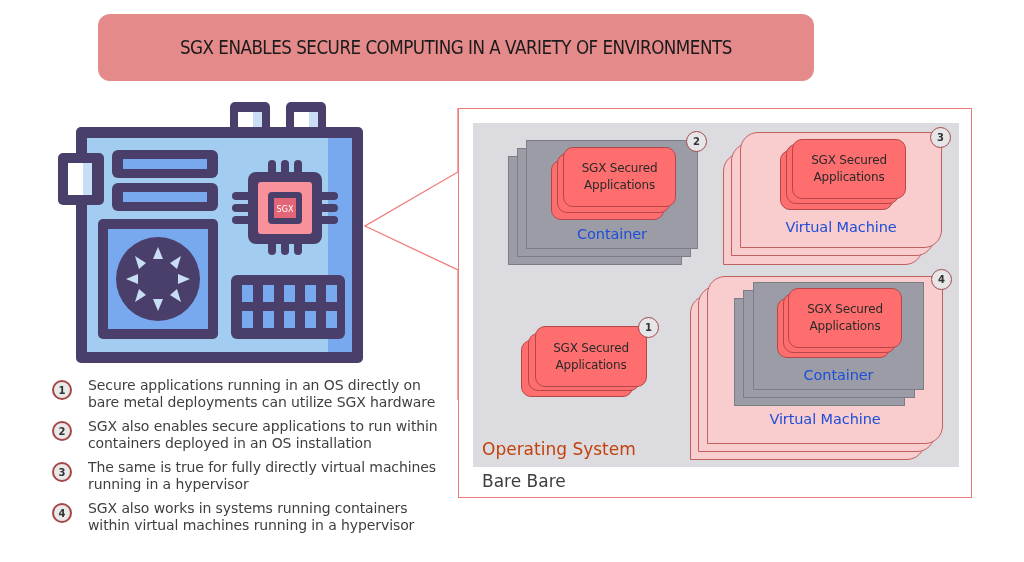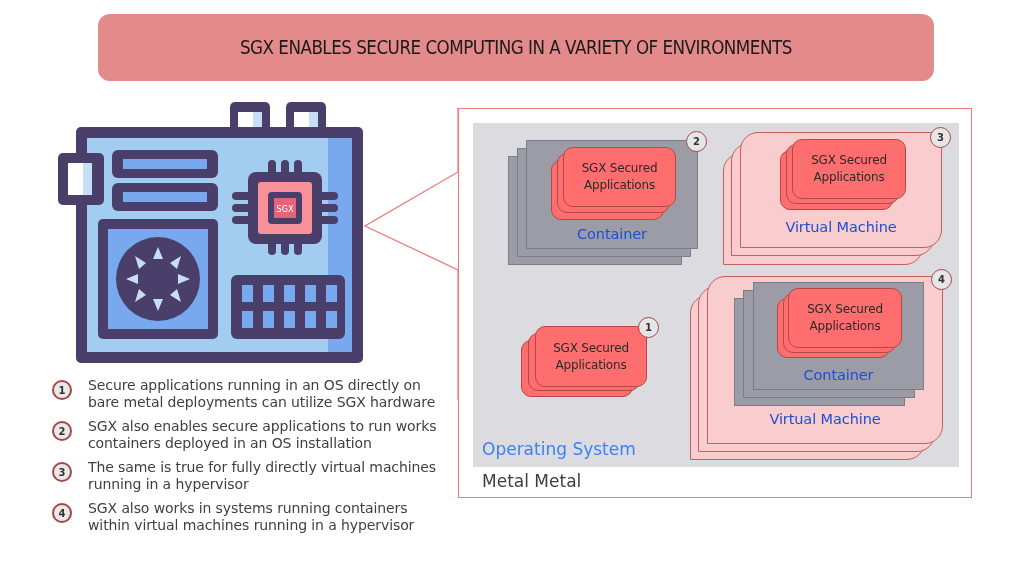--- a/index.html
+++ b/index.html
@@ -1,31 +1,31 @@
 <!DOCTYPE html>
 <html><head>
 <meta charset="utf-8">
 <style>
   html, body { margin: 0; padding: 0; background: #ffffff; }
   body { width: 1024px; height: 562px; position: relative; overflow: hidden; font-family: "DejaVu Sans", sans-serif; }
   .abs { position: absolute; box-sizing: border-box; }
 
-  .title-bar { left: 98px; top: 14px; width: 836px; height: 67px; background: #e48a8a; border-radius: 12px; display: flex; align-items: center; justify-content: center; }
+  .title-bar { left: 98px; top: 14px; width: 716px; height: 67px; background: #e48a8a; border-radius: 12px; display: flex; align-items: center; justify-content: center; }
   .title-text { font-family: "DejaVu Sans", sans-serif; font-size: 19.5px; color: #1b1b1b; letter-spacing: -0.6px; transform: scaleX(0.86); white-space: nowrap; }
 
   
   .legend { left: 52px; top: 377px; width: 390px; }
   .legend-item { position: relative; padding-left: 36px; margin-bottom: 7px; }
   .legend-badge { position: absolute; left: 0; top: 3px; width: 20px; height: 20px; border-radius: 50%; border: 2px solid #a64747; background: #e9e9e9; box-sizing: border-box; font-size: 10px; color: #333; display: flex; align-items: center; justify-content: center; font-weight: bold; }
   .legend-text { font-size: 14px; line-height: 17px; color: #3f3f3f; letter-spacing: -0.1px; }
 
   
   .frame { left: 458px; top: 108px; width: 514px; height: 390px; border: 1.5px solid #f07a7a; }
   .os-area { left: 473px; top: 123px; width: 486px; height: 344px; background: #dcdce0; }
-  .os-label { left: 482px; top: 439px; font-size: 17px; color: #3b82f6; }
+  .os-label { left: 482px; top: 439px; font-size: 17px; color: #c2410c; }
   .bm-label { left: 482px; top: 471px; font-size: 17px; color: #3e3e3e; }
 
   .cont { background: #9c9ca6; border: 1px solid #7d7d88; }
   .vm { background: #f9cccd; border: 1.5px solid #c06060; border-radius: 18px 0 18px 0; }
   .app { background: #ff6e6e; border: 1.3px solid #b44848; border-radius: 10px; }
   .app-text { display: flex; align-items: center; justify-content: center; text-align: center; font-size: 12px; line-height: 17px; color: #2a2a2a; letter-spacing: -0.2px; }
   .lbl { font-size: 14.5px; color: #1d4ed8; text-align: center; letter-spacing: -0.1px; }
   .badge { width: 21px; height: 21px; border-radius: 50%; border: 1.5px solid #a14848; background: #e6e6e8; font-size: 10px; color: #333; display: flex; align-items: center; justify-content: center; font-weight: bold; }
 </style>
 </head>
@@ -112,36 +112,36 @@
   <polyline points="98,8 98,72 5,126 98,170 98,300" fill="none" stroke="#f07a7a" stroke-width="1.3"></polyline>
 </svg>
 
 <div class="abs legend">
   <div class="legend-item">
     <div class="legend-badge">1</div>
     <div class="legend-text">Secure applications running in an OS directly on bare metal deployments can utilize SGX hardware</div>
   </div>
   <div class="legend-item">
     <div class="legend-badge">2</div>
-    <div class="legend-text">SGX also enables secure applications to run works containers deployed in an OS installation</div>
+    <div class="legend-text">SGX also enables secure applications to run within containers deployed in an OS installation</div>
   </div>
   <div class="legend-item">
     <div class="legend-badge">3</div>
     <div class="legend-text">The same is true for fully directly virtual machines running in a hypervisor</div>
   </div>
   <div class="legend-item">
     <div class="legend-badge">4</div>
     <div class="legend-text">SGX also works in systems running containers within virtual machines running in a hypervisor</div>
   </div>
 </div>
 
 <div class="abs frame"></div>
 <div class="abs os-area"></div>
 <div class="abs os-label">Operating System</div>
-<div class="abs bm-label">Metal Metal</div>
+<div class="abs bm-label">Bare Bare</div>
 
 <div>
   <div class="abs cont" style="left:508px;top:156px;width:174px;height:109px;"></div>
   <div class="abs cont" style="left:517px;top:148px;width:174px;height:109px;"></div>
   <div class="abs cont" style="left:526px;top:140px;width:172px;height:109px;"></div>
   <div class="abs app" style="left:551px;top:160px;width:113px;height:60px;"></div>
   <div class="abs app" style="left:557px;top:153px;width:113px;height:60px;"></div>
   <div class="abs app app-text" style="left:563px;top:147px;width:113px;height:60px;">SGX Secured<br>Applications</div>
   <div class="abs lbl" style="left:526px;top:226px;width:172px;">Container</div>
   <div class="abs badge" style="left:686px;top:131px;">2</div>

